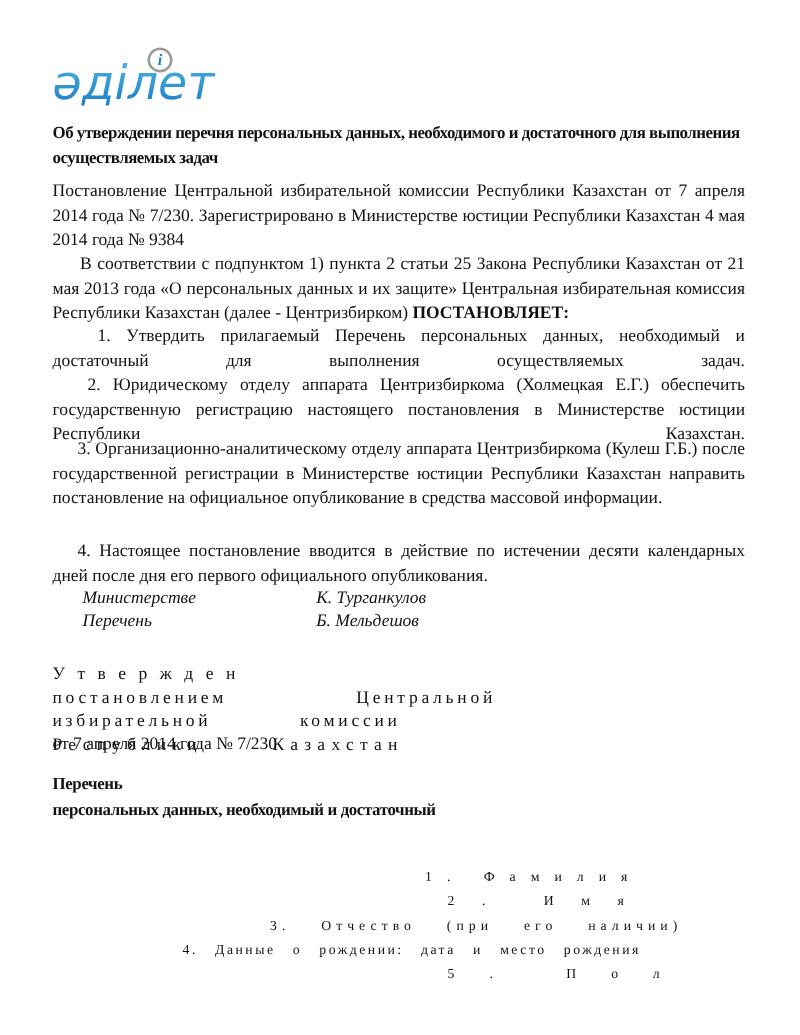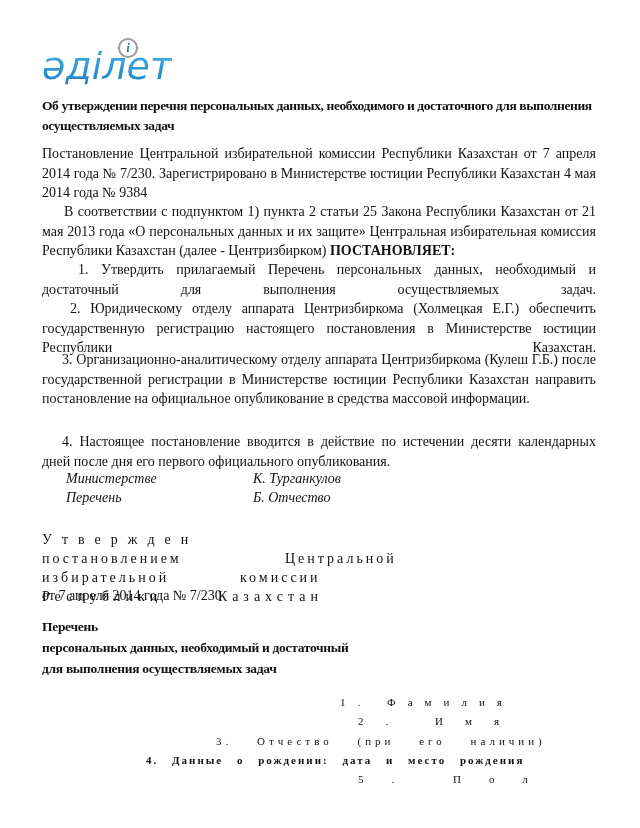--- a/index.html
+++ b/index.html
@@ -36,34 +36,33 @@
 </div>
 
 <div class="para indent jl" style="top:260px; text-indent:36px;">1. Утвердить прилагаемый Перечень персональных данных, необходимый и достаточный для выполнения осуществляемых задач.</div>
 <div class="para indent jl" style="top:299px; text-indent:28px;">2. Юридическому отделу аппарата Центризбиркома (Холмецкая Е.Г.) обеспечить государственную регистрацию настоящего постановления в Министерстве юстиции Республики Казахстан.</div>
 <div class="para indent" style="top:350px; text-indent:20px;">3. Организационно-аналитическому отделу аппарата Центризбиркома (Кулеш Г.Б.) после государственной регистрации в Министерстве юстиции Республики Казахстан направить постановление на официальное опубликование в средства массовой информации.</div>
 <div class="para indent" style="top:432px; text-indent:20px;">4. Настоящее постановление вводится в действие по истечении десяти календарных дней после дня его первого официального опубликования.</div>
 
 <div class="sig" style="left:66px; top:471px;">Министерстве</div>
 <div class="sig" style="left:253px; top:471px;">К. Турганкулов</div>
 <div class="sig" style="left:66px; top:490px;">Перечень</div>
-<div class="sig" style="left:253px; top:490px;">Б. Отчество</div>
+<div class="sig" style="left:253px; top:490px;">Б. Мельдешов</div>
 
 <div class="approved spaced" style="top:510px; letter-spacing:10px;">Утвержден</div>
 <div class="approved spaced" style="top:529px; letter-spacing:3px;">постановлением</div>
 <div class="approved spaced" style="top:529px; left:285px; letter-spacing:3px;">Центральной</div>
 <div class="approved spaced" style="top:548px; letter-spacing:3px;">избирательной</div>
 <div class="approved spaced" style="top:548px; left:240px; letter-spacing:3px;">комиссии</div>
 <div class="approved spaced" style="top:567px; letter-spacing:5px;">Республики</div>
 <div class="approved spaced" style="top:567px; left:218px; letter-spacing:5px;">Казахстан</div>
 <div class="approved" style="top:586px;">от 7 апреля 2014 года № 7/230</div>
 
 <div class="list-title">
   <div>Перечень</div>
   <div>персональных данных, необходимый и достаточный</div>
-  <div>для выполнения осуществляемых задач</div>
 </div>
 
 <div class="item" style="left:340px; top:696px; letter-spacing:12px;">1. Фамилия</div>
 <div class="item" style="left:358px; top:715px; letter-spacing:22px;">2. Имя</div>
 <div class="item" style="left:216px; top:735px; letter-spacing:4px; word-spacing:18px;">3. Отчество (при его наличии)</div>
-<div class="item" style="left:146px; top:754px; letter-spacing:2px; word-spacing:9px;font-weight:bold;">4. Данные о рождении: дата и место рождения</div>
+<div class="item" style="left:146px; top:754px; letter-spacing:2px; word-spacing:9px;">4. Данные о рождении: дата и место рождения</div>
 <div class="item" style="left:358px; top:773px; letter-spacing:28px;">5. Пол</div>
 
 </body></html>

